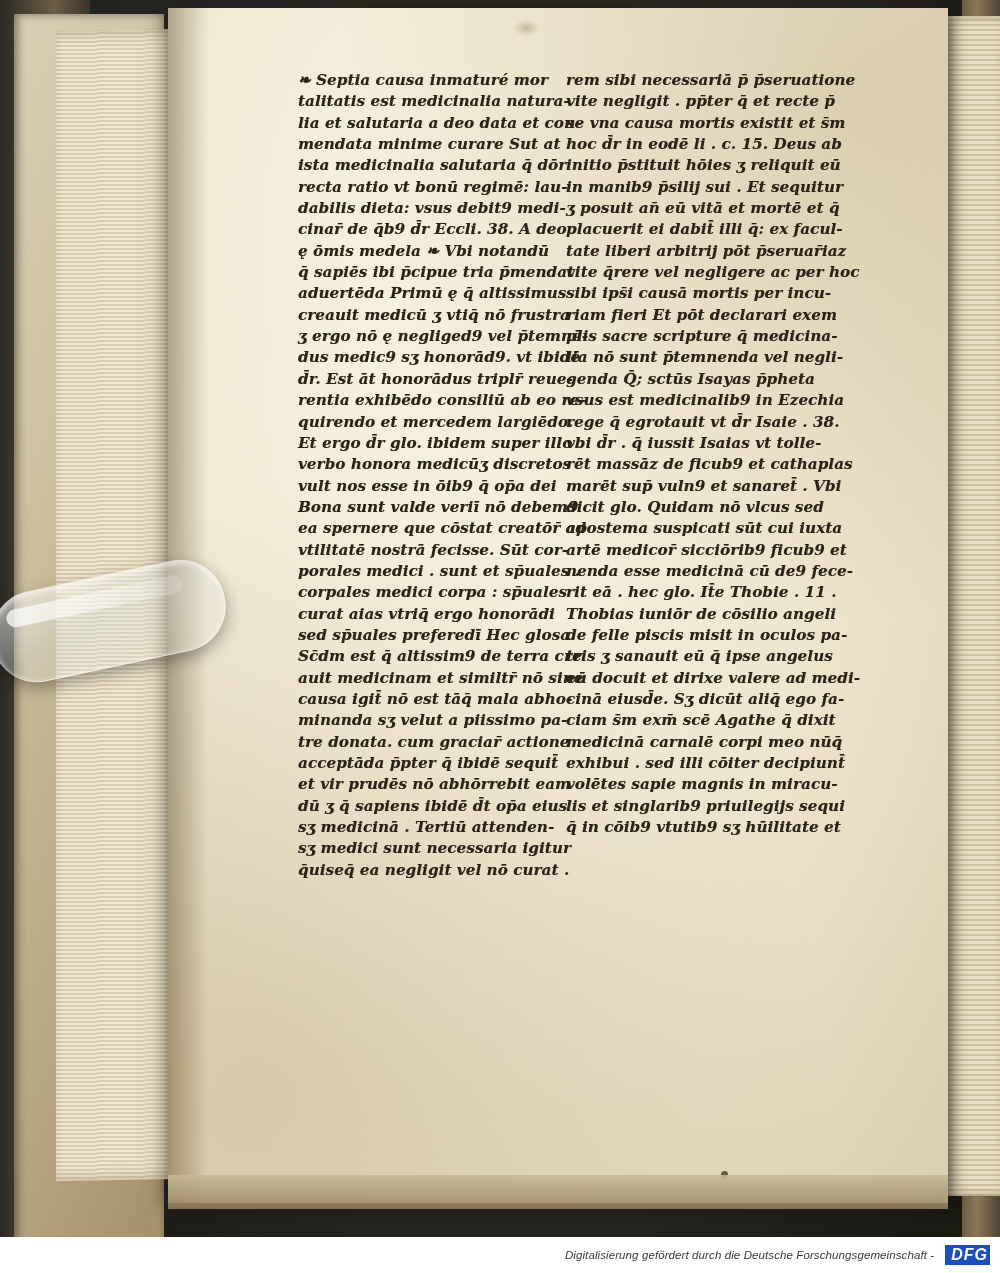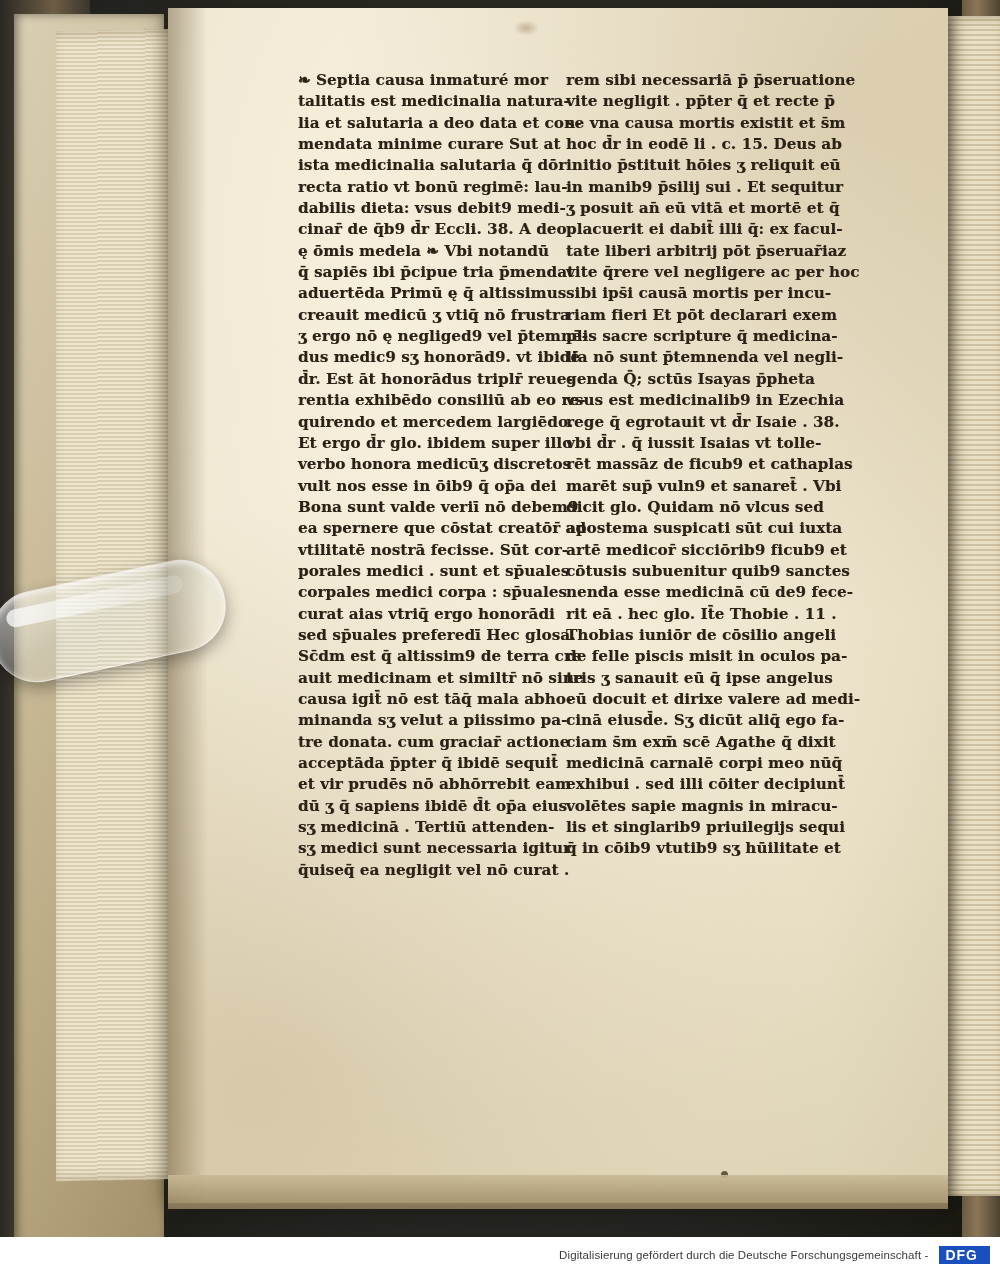--- a/index.html
+++ b/index.html
@@ -15,20 +15,21 @@
   }
 
   
   #scan {
     position: absolute;
     left: 0; top: 0;
     width: 1000px;
     height: 1273px;
     background: #2b2b29;
     overflow: hidden;
+    font-style: italic;
   }
 
   
   .backdrop {
     position: absolute;
     left: 0; top: 0; right: 0; bottom: 0;
     background:
       radial-gradient(ellipse at 50% 40%, #3a382f 0%, #232320 70%, #17170f 100%);
   }
 
@@ -187,23 +188,23 @@
     font-size: 11.5px;
     color: #3a3a3a;
     letter-spacing: .1px;
     margin-right: 11px;
   }
   .dfg-logo {
     background: #1a4fbe;
     color: #fff;
     font-family: "Liberation Sans", sans-serif;
     font-weight: 700;
-    font-size: 14px;
+    font-size: 16px;
     letter-spacing: 1px;
-    padding: 2px 12px 2px 6px;
+    padding: 2px 2px 2px 6px;
     line-height: 1;
   }
 </style>
 </head>
 <body>
 
 <div id="scan">
 
   <div class="backdrop"></div>
 
@@ -280,21 +281,20 @@
             <span class="line">lia nō sunt p̄temnenda vel negli-</span>
             <span class="line">genda Q̄; sctūs Isayas p̄pheta</span>
             <span class="line">vsus est medicinalib9 in Ezechia</span>
             <span class="line">rege q̄ egrotauit vt d̄r Isaie . 38.</span>
             <span class="line">vbi d̄r . q̄ iussit Isaias vt tolle-</span>
             <span class="line">rēt massāz de ficub9 et cathaplas</span>
             <span class="line">marēt sup̄ vuln9 et sanaret̄ . Vbi</span>
             <span class="line">dicit glo. Quidam nō vlcus sed</span>
             <span class="line">apostema suspicati sūt cui iuxta</span>
             <span class="line">artē medicor̄ sicciōrib9 ficub9 et</span>
-            <span class="line">cōtusis subuenitur quib9 sanctes</span>
             <span class="line">nenda esse medicinā cū de9 fece-</span>
             <span class="line">rit eā . hec glo. It̄e Thobie . 11 .</span>
             <span class="line">Thobias iuniōr de cōsilio angeli</span>
             <span class="line">de felle piscis misit in oculos pa-</span>
             <span class="line">tris ʒ sanauit eū q̄ ipse angelus</span>
             <span class="line">eū docuit et dirixe valere ad medi-</span>
             <span class="line">cinā eiusd̄e. Sʒ dicūt aliq̄ ego fa-</span>
             <span class="line">ciam s̄m exm̄ scē Agathe q̄ dixit</span>
             <span class="line">medicinā carnalē corpi meo nūq̄</span>
             <span class="line">exhibui . sed illi cōiter decipiunt̄</span>

